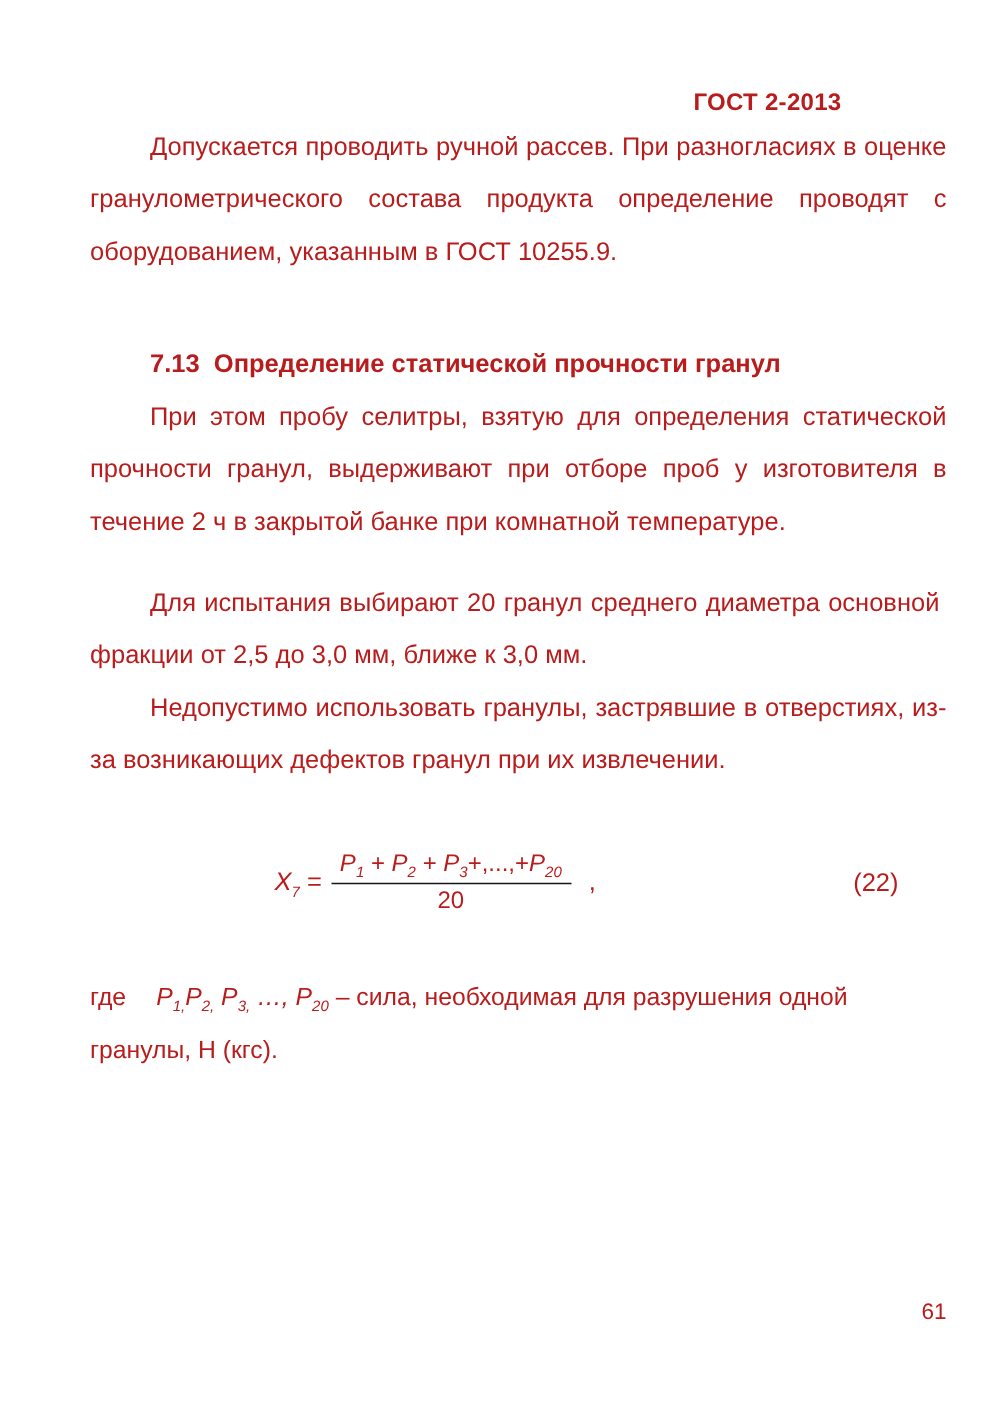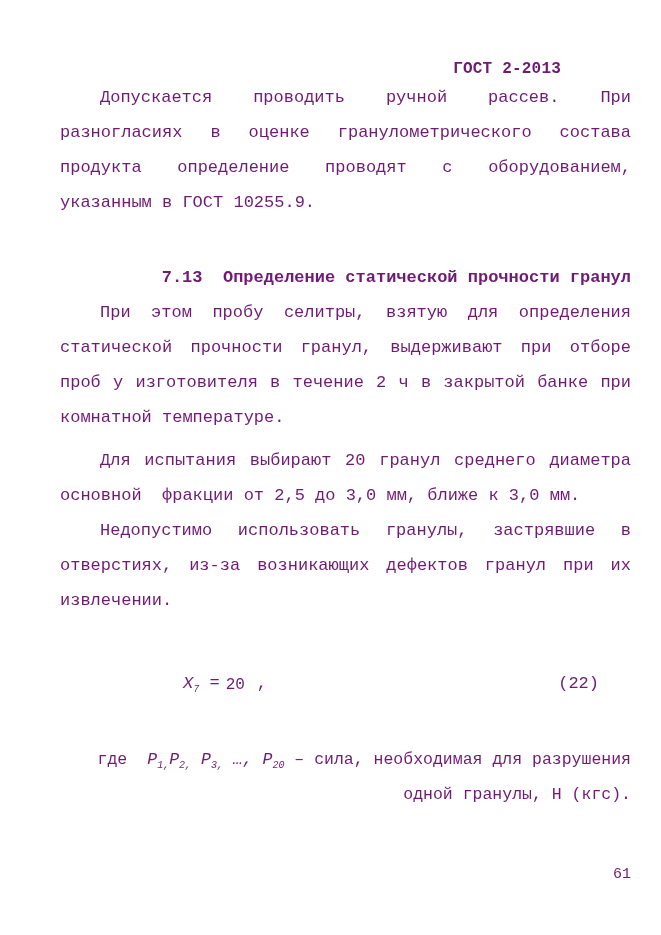--- a/index.html
+++ b/index.html
@@ -7,22 +7,22 @@
     padding: 0;
     background: #ffffff;
   }
   .page {
     position: relative;
     width: 661px;
     height: 935px;
     background: #ffffff;
     box-sizing: border-box;
     padding: 58px 30px 0 60px;
-    font-family: Liberation Mono, monospace;
-    color: #701a75;
+    font-family: Liberation Sans, sans-serif;
+    color: #b91c1c;
     overflow: hidden;
   }
   .doc-header {
     text-align: right;
     padding-right: 70px;
     font-weight: bold;
     font-size: 16px;
     line-height: 22px;
     letter-spacing: 0.2px;
   }
@@ -32,23 +32,23 @@
     line-height: 35px;
     text-align: justify;
     text-indent: 40px;
   }
   .section-heading {
     margin: 40px 0 0 0;
     font-size: 17px;
     line-height: 35px;
     font-weight: bold;
     text-indent: 40px;
-    text-align: right;
+    text-align: left;
   }
-  .mt6 { margin-top: 8px; }
+  .mt6 { margin-top: 19px; }
   .mt4 { margin-top: 4px; }
   .mvar { font-style: italic; }
   sub {
     font-size: 10px;
     line-height: 0;
   }
   .formula-row {
     position: relative;
     margin-top: 30px;
     height: 70px;
@@ -84,21 +84,21 @@
     position: absolute;
     right: 32px;
     top: 50%;
     transform: translateY(-50%);
     font-size: 17px;
   }
   .where-row {
     margin: 24px 0 0 0;
     font-size: 16.5px;
     line-height: 35px;
-    text-align: right;
+    text-align: left;
   }
   .where-vars {
     margin-left: 20px;
   }
   .page-number {
     position: absolute;
     right: 30px;
     top: 866px;
     font-size: 15px;
   }
@@ -117,21 +117,25 @@
 
   <p class="par">При этом пробу селитры, взятую для определения статической прочности гранул, выдерживают при отборе проб у изготовителя в течение 2 ч в закрытой банке при комнатной температуре.</p>
 
   <p class="par mt6">Для испытания выбирают 20 гранул среднего диаметра основной&nbsp; фракции от 2,5 до 3,0 мм, ближе к 3,0 мм.</p>
 
   <p class="par">Недопустимо использовать гранулы, застрявшие в отверстиях, из-за возникающих дефектов гранул при их извлечении.</p>
 
 
   <div class="formula-row">
     <span class="formula"><span class="mvar"><span>X</span><sub>7</sub></span>
-      <span>=</span><span class="frac"><span class="den">20</span></span><span class="trail-comma">,</span></span>
+      <span>=</span><span class="frac"><span class="num"><span class="mvar">P</span><sub class="mvar">1</sub>
+          <span>+</span>
+          <span class="mvar">P</span><sub class="mvar">2</sub>
+          <span>+</span>
+          <span class="mvar">P</span><sub class="mvar">3</sub><span>+,...,+</span><span class="mvar">P</span><sub class="mvar">20</sub></span><span class="den">20</span></span><span class="trail-comma">,</span></span>
     <span class="eq-num">(22)</span>
   </div>
 
   <p class="where-row"><span>где</span><span class="where-vars mvar"><span>P</span><sub>1,</sub><span>P</span><sub>2,</sub>
       <span>P</span><sub>3,</sub>
       <span>…,</span>
       <span>P</span><sub>20</sub></span>
     <span>– сила, необходимая для разрушения одной гранулы, Н (кгс).</span></p>
 
   <div class="page-number">61</div>

